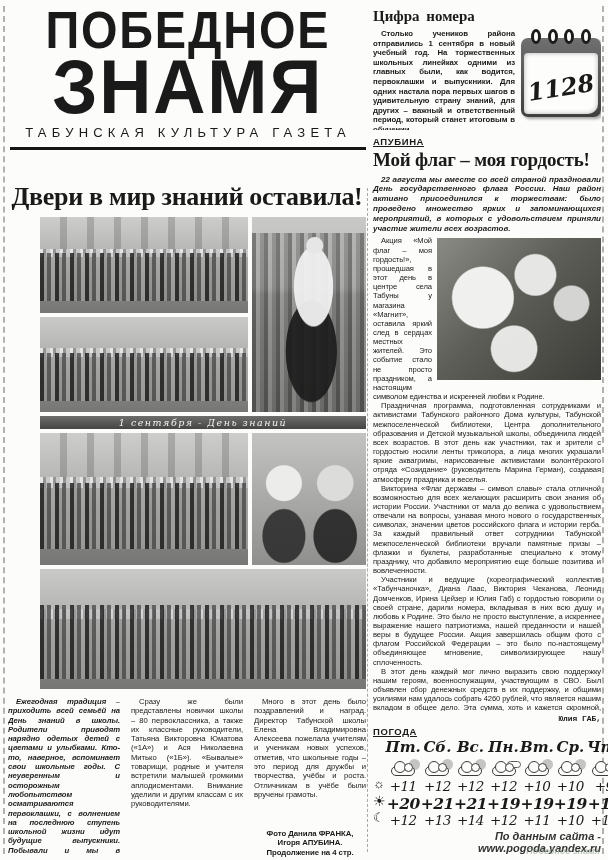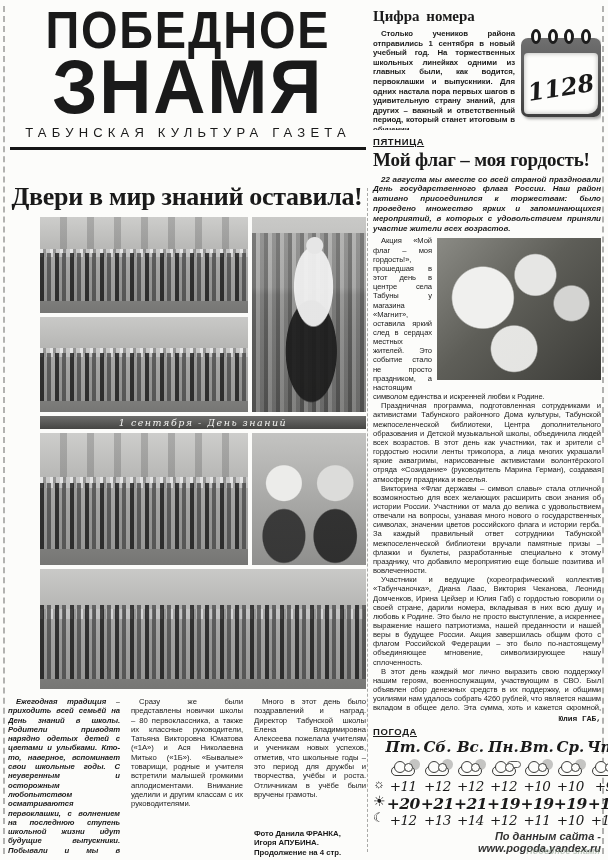--- a/index.html
+++ b/index.html
@@ -62,21 +62,21 @@
   .ph-two::before,.ph-two::after { display:none; }
   .ph-wide { grid-column:1 / span 2; height:120px; }
   .ph-wide::after { top:30%; height:62%; }
 
   .school-text { margin-top:8px; display:flex; gap:11px; height:160px; }
   .st-col { width:112px; overflow:hidden; font-size:7.7px; line-height:9.3px; text-align:justify; letter-spacing:-.05px; }
   .st-col p { text-indent:8px; }
   .lead { font-weight:700; font-style:italic; }
   .st-col3 { display:flex; flex-direction:column; }
   .st-body3 { flex:1; overflow:hidden; }
-  .credits { text-align:left; font-weight:700; font-size:7.8px; line-height:9.5px; padding-top:3px; }
+  .credits { text-align:center; font-weight:700; font-size:7.8px; line-height:9.5px; padding-top:3px; }
 
   
   .digit-head { font-family:"Liberation Serif", serif; font-weight:700; font-size:15px; word-spacing:3px; }
   .digit-block { margin-top:4px; overflow:hidden; }
   .digit-text { font-size:7.8px; line-height:9.6px; font-weight:700; text-align:justify; text-indent:8px; letter-spacing:-.05px; }
   .calendar { float:right; width:80px; height:90px; margin:0 0 2px 6px; position:relative; }
   .cal-rings { position:absolute; top:0; left:10px; right:10px; height:16px; display:flex; justify-content:space-between; z-index:3; }
   .cal-ring { width:10px; height:15px; border:3px solid #1c1c1c; border-radius:50%; background:#fcfcfa; }
   .cal-body { position:absolute; top:9px; left:0; right:0; bottom:2px; background:linear-gradient(180deg,#707070,#3f3f3f); border-radius:7px; box-shadow:2px 2px 3px rgba(0,0,0,.35); }
   .cal-page { position:absolute; top:15px; left:3px; right:3px; bottom:3px; background:#fdfdfb; border-radius:4px 4px 10px 4px; box-shadow:inset 0 0 5px rgba(0,0,0,.3); }
@@ -184,21 +184,21 @@
         </div>
         <div class="cal-body">
           <div class="cal-page">
             <div class="cal-num">1128</div>
           </div>
         </div>
       </div>
       <div class="digit-text">Столько учеников района отправились 1 сентября в новый учебный год. На торжественных школьных линейках одними из главных были, как водится, первоклашки и выпускники. Для одних настала пора первых шагов в удивительную страну знаний, для других – важный и ответственный период, который станет итоговым в обучении.</div>
     </div>
 
-    <div class="rubric">ПЯТНИЦА</div>
+    <div class="rubric">АПУБИНА</div>
     <div class="cult-headline">Мой флаг – моя гордость!</div>
     <div class="cult-lead lead">22 августа мы вместе со всей страной праздновали День государственного флага России. Наш район активно присоединился к торжествам: было проведено множество ярких и запоминающихся мероприятий, в которых с удовольствием приняли участие жители всех возрастов.</div>
 
     <div class="cult-body">
       <div class="cult-photo"></div>
       <p>Акция «Мой флаг – моя гордость!», прошедшая в этот день в центре села Табуны у магазина «Магнит», оставила яркий след в сердцах местных жителей. Это событие стало не просто праздником, а настоящим символом единства и искренней любви к Родине.</p>
       <p>Праздничная программа, подготовленная сотрудниками и активистами Табунского районного Дома культуры, Табунской межпоселенческой библиотеки, Центра дополнительного образования и Детской музыкальной школы, объединила людей всех возрастов. В этот день как участники, так и зрители с гордостью носили ленты триколора, а лица многих украшали яркие аквагримы, нарисованные активистами волонтёрского отряда «Созидание» (руководитель Марина Герман), создавая атмосферу праздника и веселья.</p>
       <p>Викторина «Флаг державы – символ славы» стала отличной возможностью для всех желающих расширить свои знания об истории России. Участники от мала до велика с удовольствием отвечали на вопросы, узнавая много нового о государственных символах, значении цветов российского флага и истории герба. За каждый правильный ответ сотрудники Табунской межпоселенческой библиотеки вручали памятные призы – флажки и буклеты, разработанные специально к этому празднику, что добавило мероприятию еще больше позитива и вовлеченности.</p>
       <p>Участники и ведущие (хореографический коллектив «Табунчаночка», Диана Лаас, Виктория Чеканова, Леонид Домченков, Ирина Цейзер и Юлия Габ) с гордостью говорили о своей стране, дарили номера, вкладывая в них всю душу и любовь к Родине. Это было не просто выступление, а искреннее выражение нашего патриотизма, нашей преданности и нашей веры в будущее России. Акция завершилась общим фото с флагом Российской Федерации – это было по-настоящему объединяющее мгновение, символизирующее нашу сплоченность.</p>
       <p>В этот день каждый мог лично выразить свою поддержку нашим героям, военнослужащим, участвующим в СВО. Был объявлен сбор денежных средств в их поддержку, и общими усилиями нам удалось собрать 4260 рублей, что является нашим вкладом в общее дело. Эта сумма, хоть и кажется скромной, является отражением искренних чувств и желания помочь, проявленных каждым участником. Это не просто деньги, а частичка души, вложенная в поддержку тех, кто стоит на страже нашей Родины. Каждый рубль, каждая улыбка, каждое доброе слово, сказанное в этот день, сплетались в едином порыве поддержки, который, мы верим, дойдет до наших героев и придаст им сил.</p>

